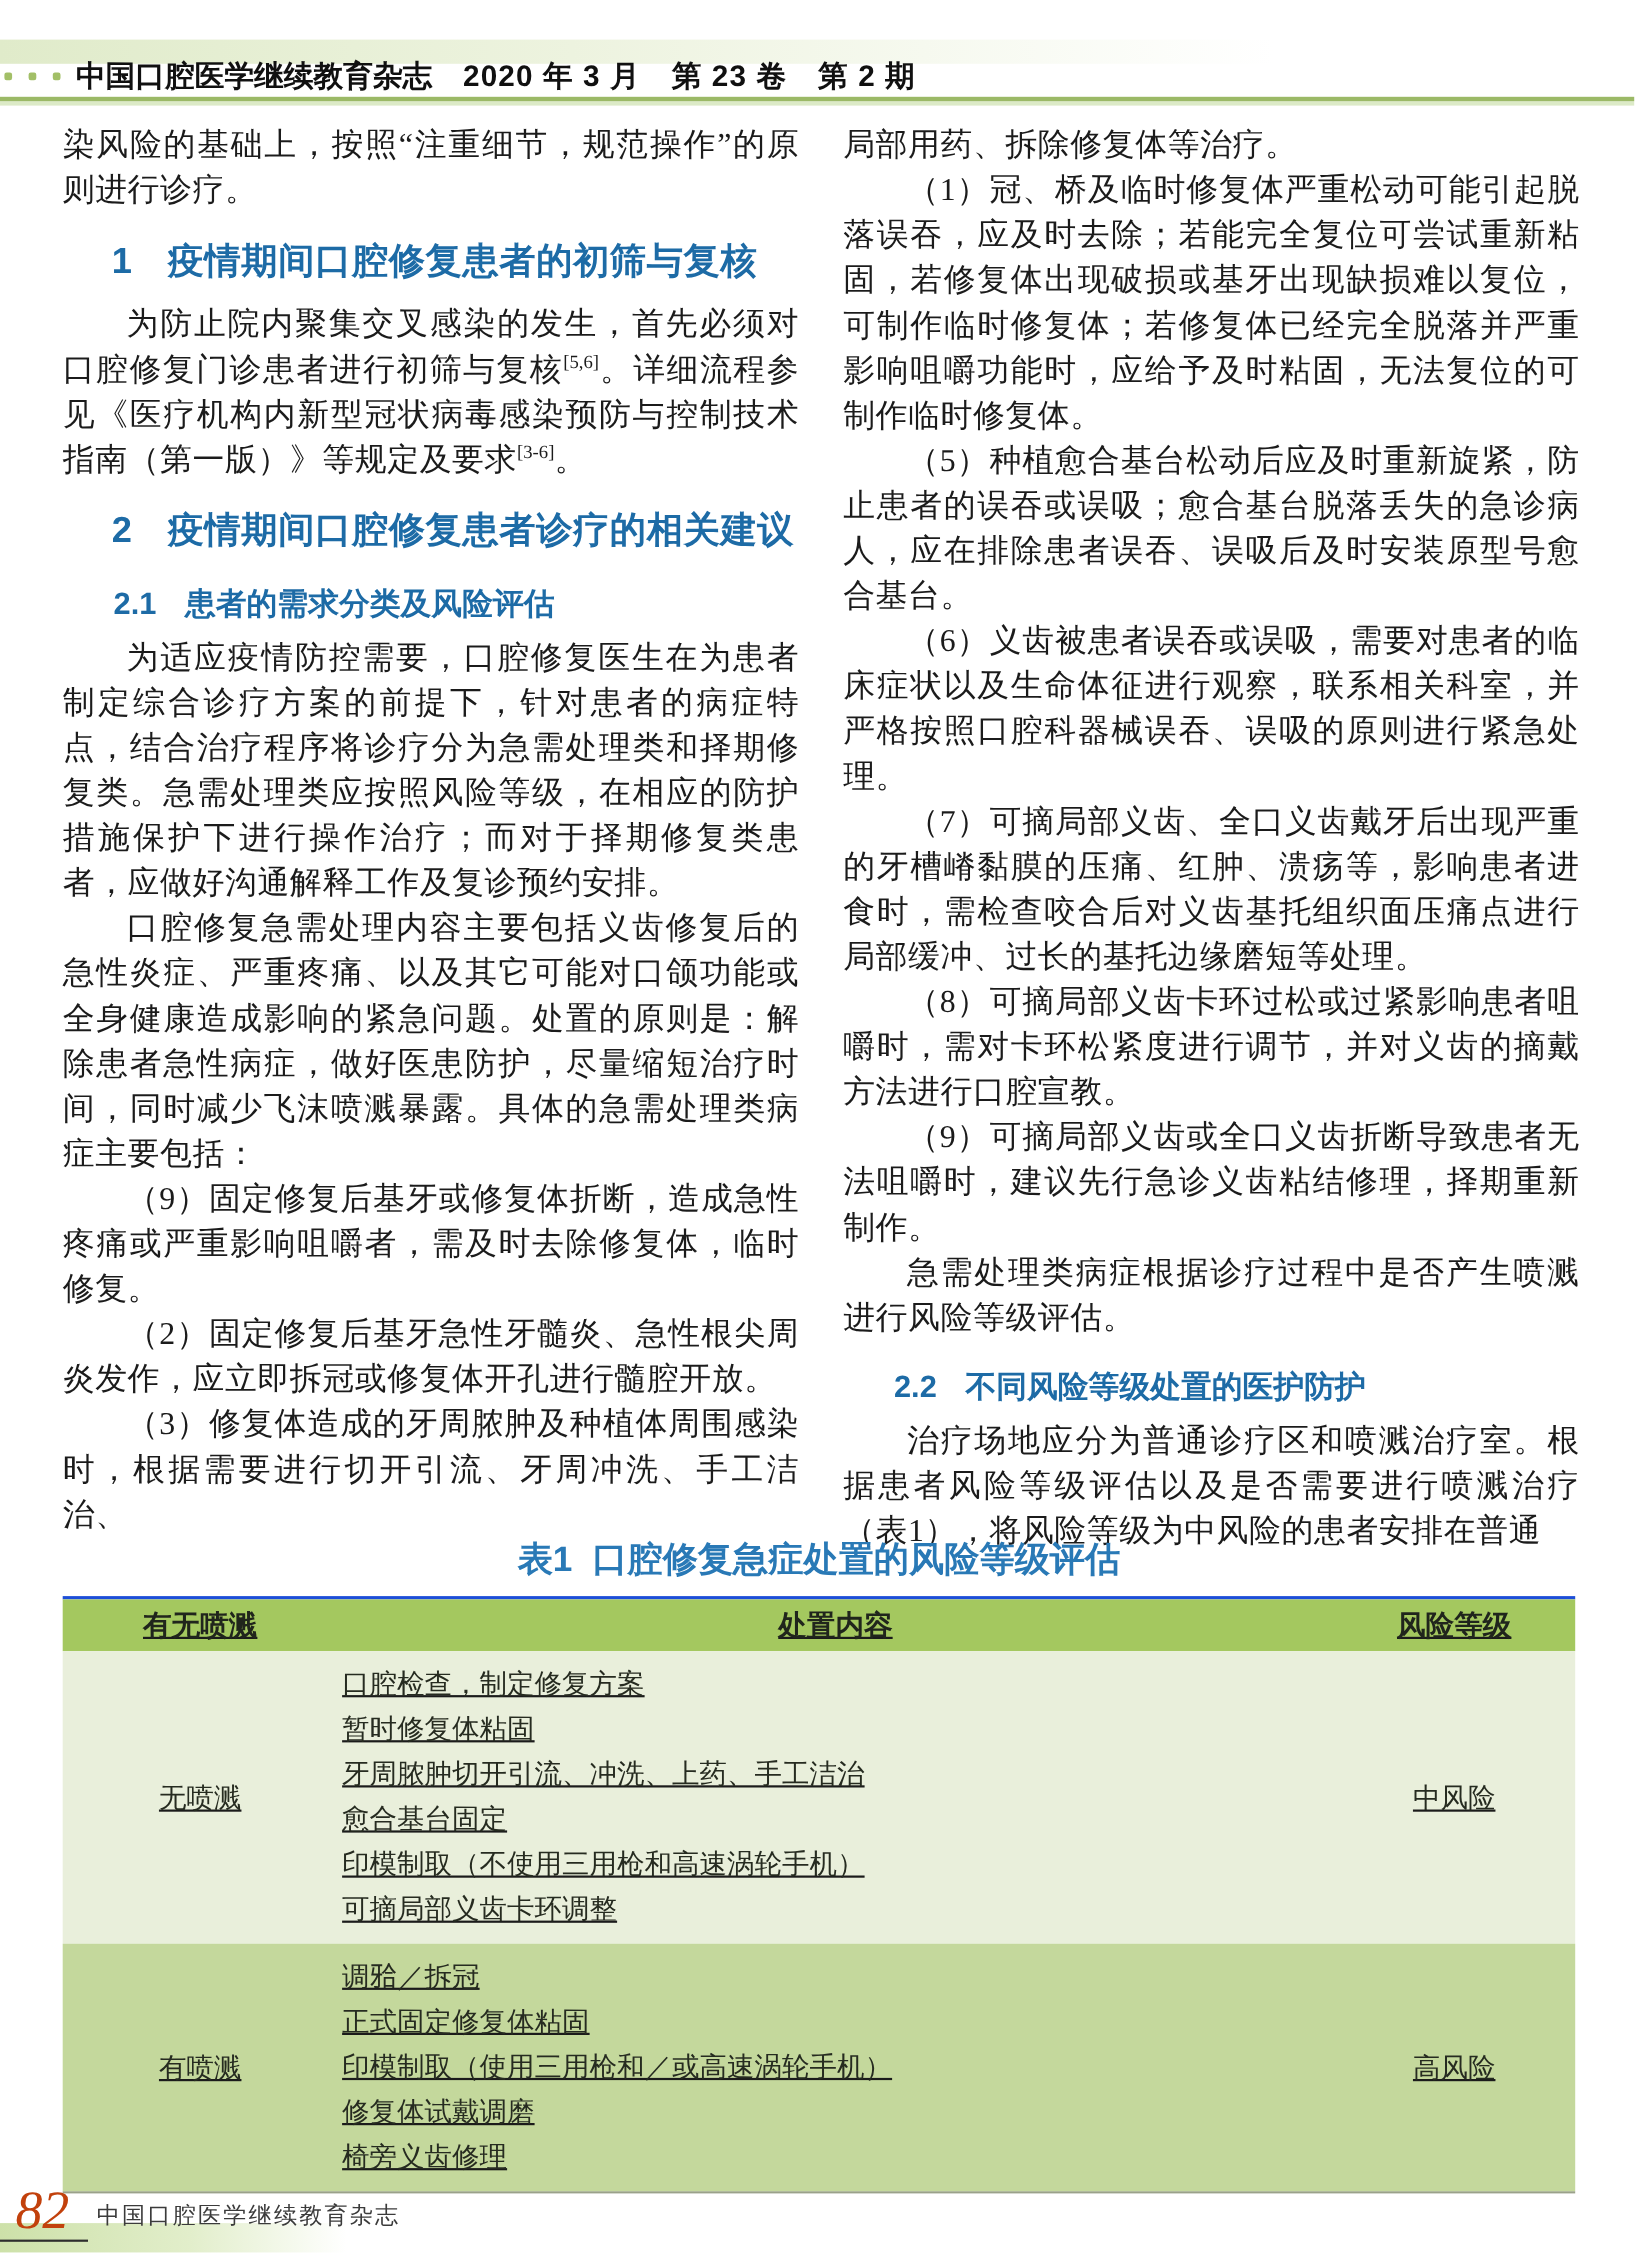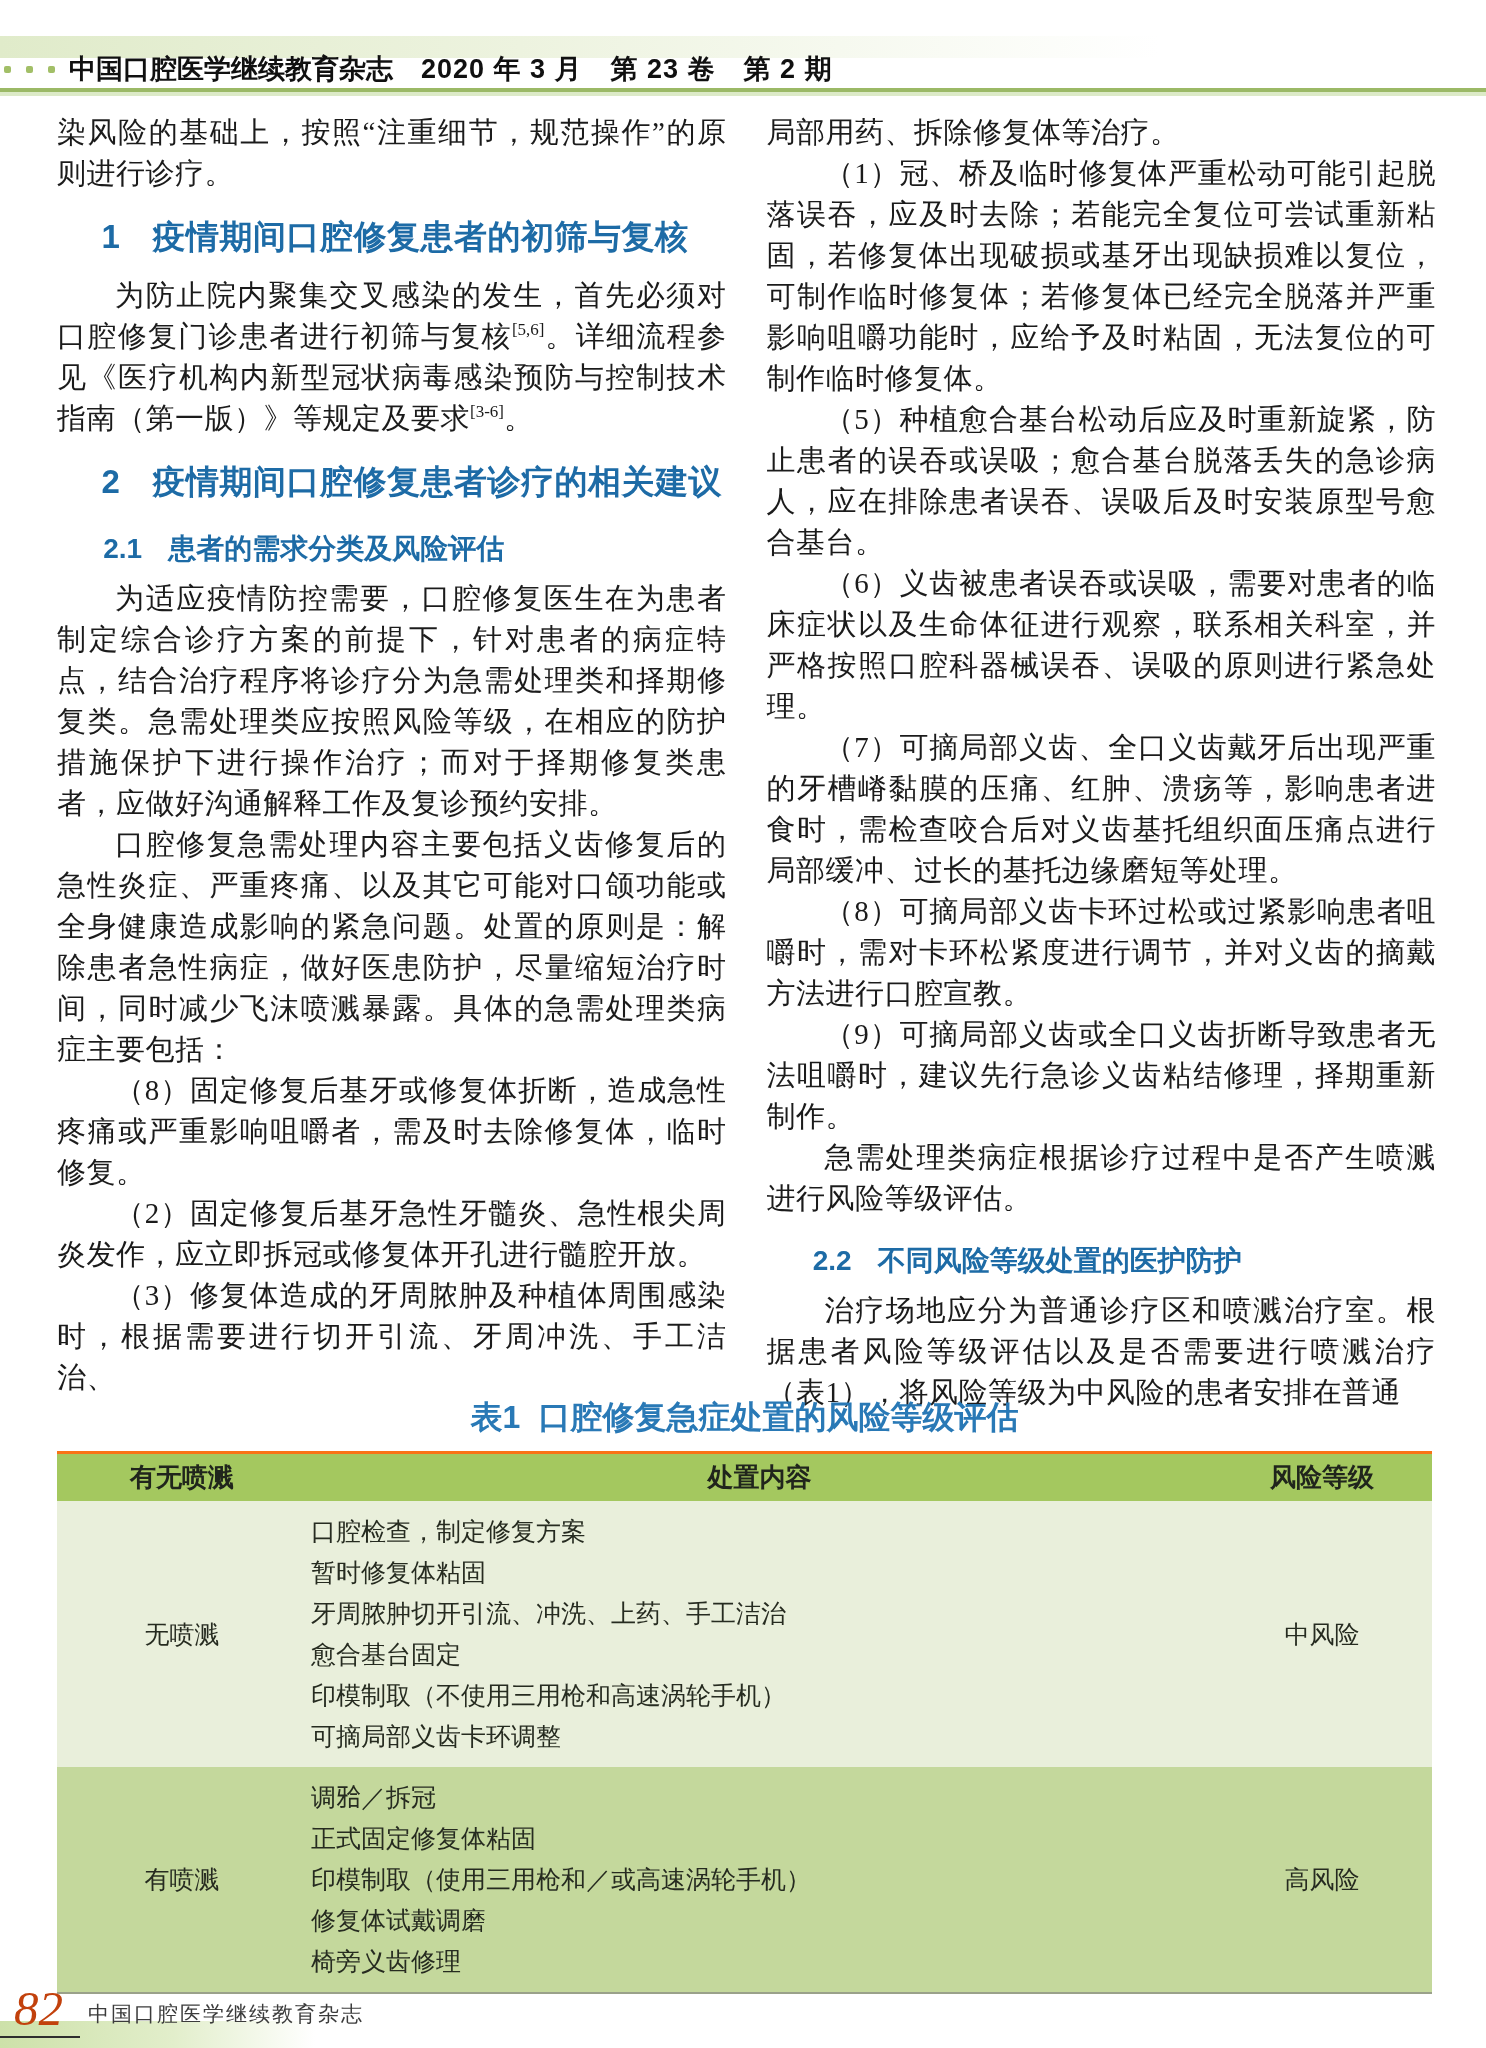--- a/index.html
+++ b/index.html
@@ -32,21 +32,21 @@
   .sec .num{margin-right:32px;}
   .subsec{font-family:"Liberation Sans","DejaVu Sans",sans-serif;color:#1d6ba6;font-weight:700;
        font-size:28px;line-height:41px;margin:21px 0 9px;text-indent:1.65em;}
   .subsec .num{margin-right:26px;}
 
   
   .table-wrap{position:absolute;top:1396px;left:57px;width:1375px;
        font-family:"Liberation Sans","DejaVu Sans",sans-serif;}
   .tcaption{text-align:center;color:#2979b6;font-size:32px;font-weight:700;margin-bottom:11px;}
   .tcaption .cap-label{margin-right:18px;}
-  .ttable{border-top:3px solid #f97316;border-bottom:2px solid #9aa18a;}
+  .ttable{border-top:3px solid #1d4ed8;border-bottom:2px solid #9aa18a;text-decoration:underline;}
   .trow{display:flex;align-items:center;}
   .thead{background:#a4c85f;height:47px;font-size:26px;font-weight:700;color:#20251c;}
   .c1{width:250px;text-align:center;flex:0 0 auto;}
   .c2{flex:1 1 auto;min-width:0;}
   .c3{width:220px;text-align:center;flex:0 0 auto;}
   .thead .c2{text-align:center;}
   .tgroup{padding:10px 0;font-size:25px;color:#262b20;}
   .g1{background:#e9efdb;}
   .g2{background:#c4d89c;}
   .items .titem{line-height:41px;text-align:left;padding-left:4px;}
@@ -83,21 +83,21 @@
       <h2 class="sec"><span class="num">1</span><span>疫情期间口腔修复患者的初筛与复核</span></h2>
 
       <p class="body ind"><span>为防止院内聚集交叉感染的发生，首先必须对口腔修复门诊患者进行初筛与复核</span><sup class="ref">[5,6]</sup><span>。详细流程参见《医疗机构内新型冠状病毒感染预防与控制技术指南（第一版）》等规定及要求</span><sup class="ref">[3-6]</sup><span>。</span></p>
 
       <h2 class="sec"><span class="num">2</span><span>疫情期间口腔修复患者诊疗的相关建议</span></h2>
 
       <h3 class="subsec"><span class="num">2.1</span><span>患者的需求分类及风险评估</span></h3>
 
       <p class="body ind">为适应疫情防控需要，口腔修复医生在为患者制定综合诊疗方案的前提下，针对患者的病症特点，结合治疗程序将诊疗分为急需处理类和择期修复类。急需处理类应按照风险等级，在相应的防护措施保护下进行操作治疗；而对于择期修复类患者，应做好沟通解释工作及复诊预约安排。</p>
       <p class="body ind">口腔修复急需处理内容主要包括义齿修复后的急性炎症、严重疼痛、以及其它可能对口颌功能或全身健康造成影响的紧急问题。处置的原则是：解除患者急性病症，做好医患防护，尽量缩短治疗时间，同时减少飞沫喷溅暴露。具体的急需处理类病症主要包括：</p>
-      <p class="body ind">（8）固定修复后基牙或修复体折断，造成急性疼痛或严重影响咀嚼者，需及时去除修复体，临时修复。</p>
+      <p class="body ind">（9）固定修复后基牙或修复体折断，造成急性疼痛或严重影响咀嚼者，需及时去除修复体，临时修复。</p>
       <p class="body ind">（2）固定修复后基牙急性牙髓炎、急性根尖周炎发作，应立即拆冠或修复体开孔进行髓腔开放。</p>
       <p class="body ind">（3）修复体造成的牙周脓肿及种植体周围感染时，根据需要进行切开引流、牙周冲洗、手工洁治、</p>
     </div>
 
     <div class="col">
       <p class="body">局部用药、拆除修复体等治疗。</p>
       <p class="body ind">（1）冠、桥及临时修复体严重松动可能引起脱落误吞，应及时去除；若能完全复位可尝试重新粘固，若修复体出现破损或基牙出现缺损难以复位，可制作临时修复体；若修复体已经完全脱落并严重影响咀嚼功能时，应给予及时粘固，无法复位的可制作临时修复体。</p>
       <p class="body ind">（5）种植愈合基台松动后应及时重新旋紧，防止患者的误吞或误吸；愈合基台脱落丢失的急诊病人，应在排除患者误吞、误吸后及时安装原型号愈合基台。</p>
       <p class="body ind">（6）义齿被患者误吞或误吸，需要对患者的临床症状以及生命体征进行观察，联系相关科室，并严格按照口腔科器械误吞、误吸的原则进行紧急处理。</p>
       <p class="body ind">（7）可摘局部义齿、全口义齿戴牙后出现严重的牙槽嵴黏膜的压痛、红肿、溃疡等，影响患者进食时，需检查咬合后对义齿基托组织面压痛点进行局部缓冲、过长的基托边缘磨短等处理。</p>

